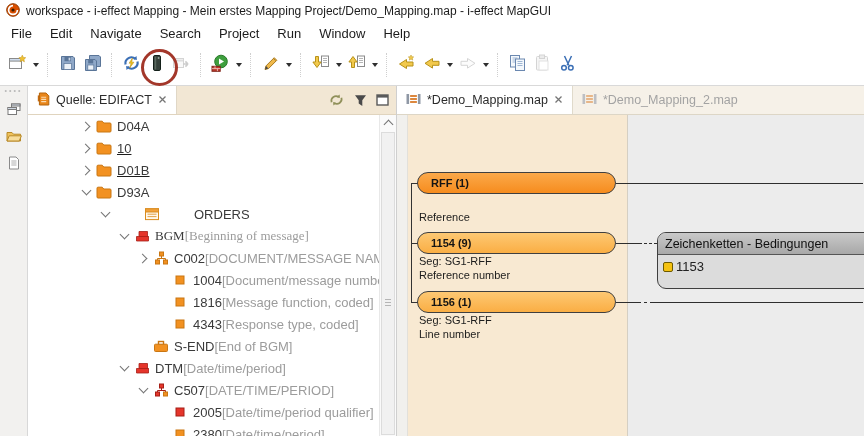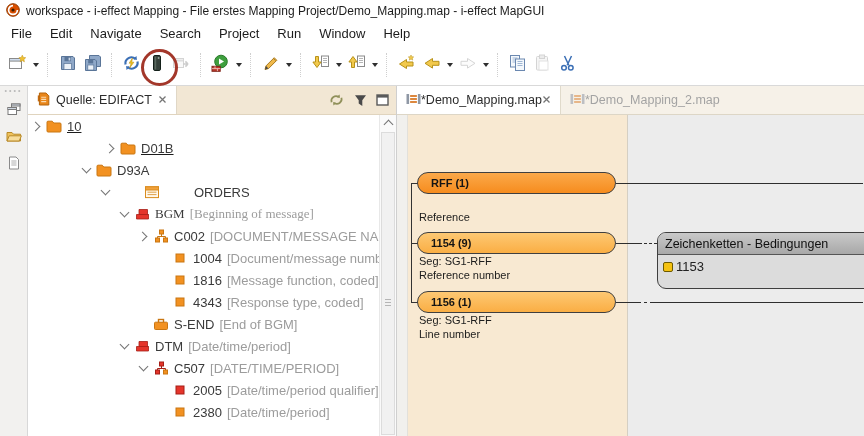--- a/index.html
+++ b/index.html
@@ -31,32 +31,32 @@
   .view-action{display:flex;align-items:center;justify-content:center;}
 
   .tree{position:absolute;top:29px;left:0;right:17px;bottom:0;overflow:hidden;font-size:13px;white-space:nowrap;}
   .tree-row{height:22px;display:flex;align-items:center;}
   .chev-box{width:16px;min-width:16px;display:flex;justify-content:center;align-items:center;}
   .chev{width:6px;height:6px;border-right:1.6px solid #737373;border-bottom:1.6px solid #737373;}
   .chev.collapsed{transform:rotate(-45deg);margin-left:-2px;}
   .chev.expanded{transform:rotate(45deg);margin-top:-3px;}
   .icon-box{width:20px;min-width:20px;display:flex;justify-content:center;align-items:center;}
   .t-label{color:#3a3a3a;margin-left:3px;}
-  .t-desc{color:#9c9c9c;margin-left:5px;}
+  .t-desc{color:#9c9c9c;}
 
   .tree-scrollbar{position:absolute;top:29px;right:0;bottom:0;width:17px;background:#FAFAFA;border-left:1px solid #e8e8e8;box-sizing:border-box;}
   .sb-up{height:15px;display:flex;align-items:center;justify-content:center;}
   .sb-up .chev{transform:rotate(-135deg);margin-top:3px;}
   .sb-thumb{position:absolute;left:1px;right:1px;top:17px;bottom:1px;background:#F1F1F1;border:1px solid #dcdcdc;box-sizing:border-box;}
   .sb-grip{position:absolute;left:3px;right:3px;top:166px;}
   .sb-grip div{height:1px;background:#b5b5b5;margin-bottom:2px;}
 
   .editor-panel{flex:1;position:relative;background:#ECECEC;overflow:hidden;}
   .tab-strip{height:28px;background:#F6F1E8;border-bottom:1px solid #DDD6C6;display:flex;align-items:stretch;}
-  .editor-tab{display:flex;align-items:center;gap:0;padding:0 9px;font-size:12.5px;}
+  .editor-tab{display:flex;align-items:center;gap:6px;padding:0 9px;font-size:12.5px;}
   .editor-tab.active{background:#fff;border-right:1px solid #E0DACB;color:#2b2b2b;}
   .editor-tab.inactive{color:#a3a3a3;}
   .editor-tab.inactive .tab-icon{opacity:.55;}
 
   .canvas{position:absolute;top:29px;left:0;right:0;bottom:0;overflow:hidden;}
   .canvas-margin{position:absolute;left:0;top:0;bottom:0;width:10px;background:#F1F0ED;border-right:1px solid #E2E0DA;}
   .beige-col{position:absolute;left:11px;top:0;bottom:0;width:219px;background:#F8E9D2;border-right:1px solid #D5CFC3;}
   .bracket-v{position:absolute;left:14px;top:68px;height:119px;border-left:1.4px solid #333;}
   .bracket-stub{position:absolute;left:14px;width:7px;border-top:1.4px solid #333;}
   .pill{position:absolute;left:20px;width:199px;height:22px;box-sizing:border-box;border:1.5px solid #3f3f3f;border-radius:12px;display:flex;align-items:center;padding-left:13px;font-size:11px;font-weight:bold;color:#141414;}
@@ -74,21 +74,21 @@
 <body>
 
 <div class="titlebar">
   <span>
     <svg width="14" height="14" viewBox="0 0 14 14">
         <circle cx="7" cy="7" r="6.3" fill="#D94E00" stroke="#8E3A00"></circle>
         <path d="M7 2.6 a4.4 4.4 0 1 0 4.4 4.4" stroke="#ffffff" fill="none" stroke-width="1.7"></path>
         <circle cx="7" cy="7" r="1.6" fill="#3a1d00"></circle>
       </svg>
   </span>
-  <span>workspace - i-effect Mapping - File erstes Mapping Project/Demo_Mapping.map - i-effect MapGUI</span>
+  <span>workspace - i-effect Mapping - Mein erstes Mapping Project/Demo_Mapping.map - i-effect MapGUI</span>
 </div>
 
 <div class="menubar" id="menubar">
     <div class="menu-item">File</div>
     <div class="menu-item">Edit</div>
     <div class="menu-item">Navigate</div>
     <div class="menu-item">Search</div>
     <div class="menu-item">Project</div>
     <div class="menu-item">Run</div>
     <div class="menu-item">Window</div>
@@ -315,32 +315,43 @@
         </span>
         <span class="view-action">
           <svg width="13" height="12" viewBox="0 0 13 12">
               <rect x="1" y="1" width="11" height="10" fill="#fff" stroke="#5a5a5a" stroke-width="1.4"></rect>
               <rect x="1" y="1" width="11" height="2.6" fill="#5a5a5a"></rect>
             </svg>
         </span>
       </div>
     </div>
     <div class="tree" id="tree">
-        <div class="tree-row" style=" text-decoration: underline;">
+        <div class="tree-row" style="padding-left: 50px;">
           <span class="chev-box">
             <span class="chev collapsed"></span>
           </span>
           <span class="icon-box">
             <svg width="16" height="14" viewBox="0 0 16 14">
               <path d="M1 3.2 a1 1 0 0 1 1 -1 h4.2 l1.6 1.8 h6.2 a1 1 0 0 1 1 1 V12 a1 1 0 0 1 -1 1 H2 a1 1 0 0 1 -1 -1z" fill="#F29121" stroke="#C97612"></path>
             </svg>
           </span>
+          <span class="t-label">D04A</span>
+        </div>
+        <div class="tree-row" style="padding-left: 50px; text-decoration: underline;">
+          <span class="chev-box">
+            <span class="chev collapsed"></span>
+          </span>
+          <span class="icon-box">
+            <svg width="16" height="14" viewBox="0 0 16 14">
+              <path d="M1 3.2 a1 1 0 0 1 1 -1 h4.2 l1.6 1.8 h6.2 a1 1 0 0 1 1 1 V12 a1 1 0 0 1 -1 1 H2 a1 1 0 0 1 -1 -1z" fill="#F29121" stroke="#C97612"></path>
+            </svg>
+          </span>
           <span class="t-label">10</span>
         </div>
-        <div class="tree-row" style="padding-left: 74px; text-decoration: underline;">
+        <div class="tree-row" style="padding-left: 50px; text-decoration: underline;">
           <span class="chev-box">
             <span class="chev collapsed"></span>
           </span>
           <span class="icon-box">
             <svg width="16" height="14" viewBox="0 0 16 14">
               <path d="M1 3.2 a1 1 0 0 1 1 -1 h4.2 l1.6 1.8 h6.2 a1 1 0 0 1 1 1 V12 a1 1 0 0 1 -1 1 H2 a1 1 0 0 1 -1 -1z" fill="#F29121" stroke="#C97612"></path>
             </svg>
           </span>
           <span class="t-label">D01B</span>
         </div>

